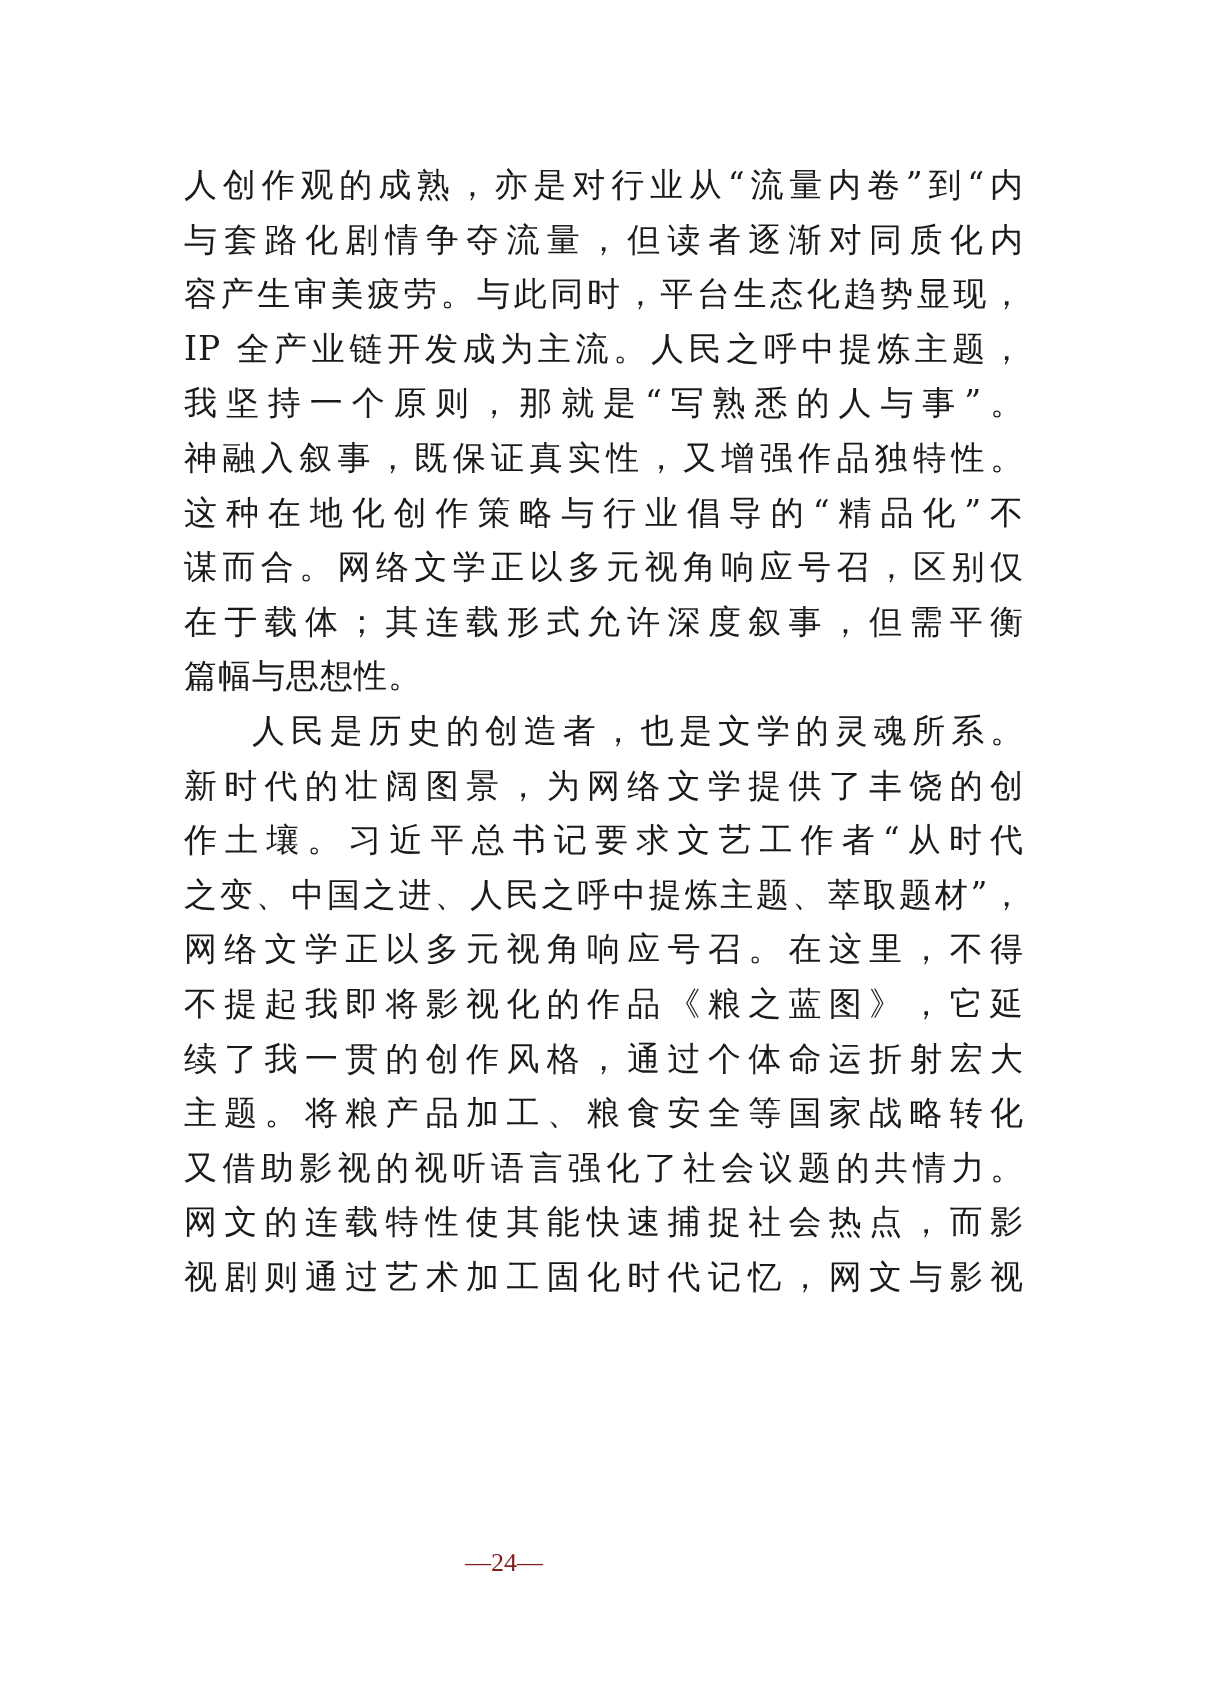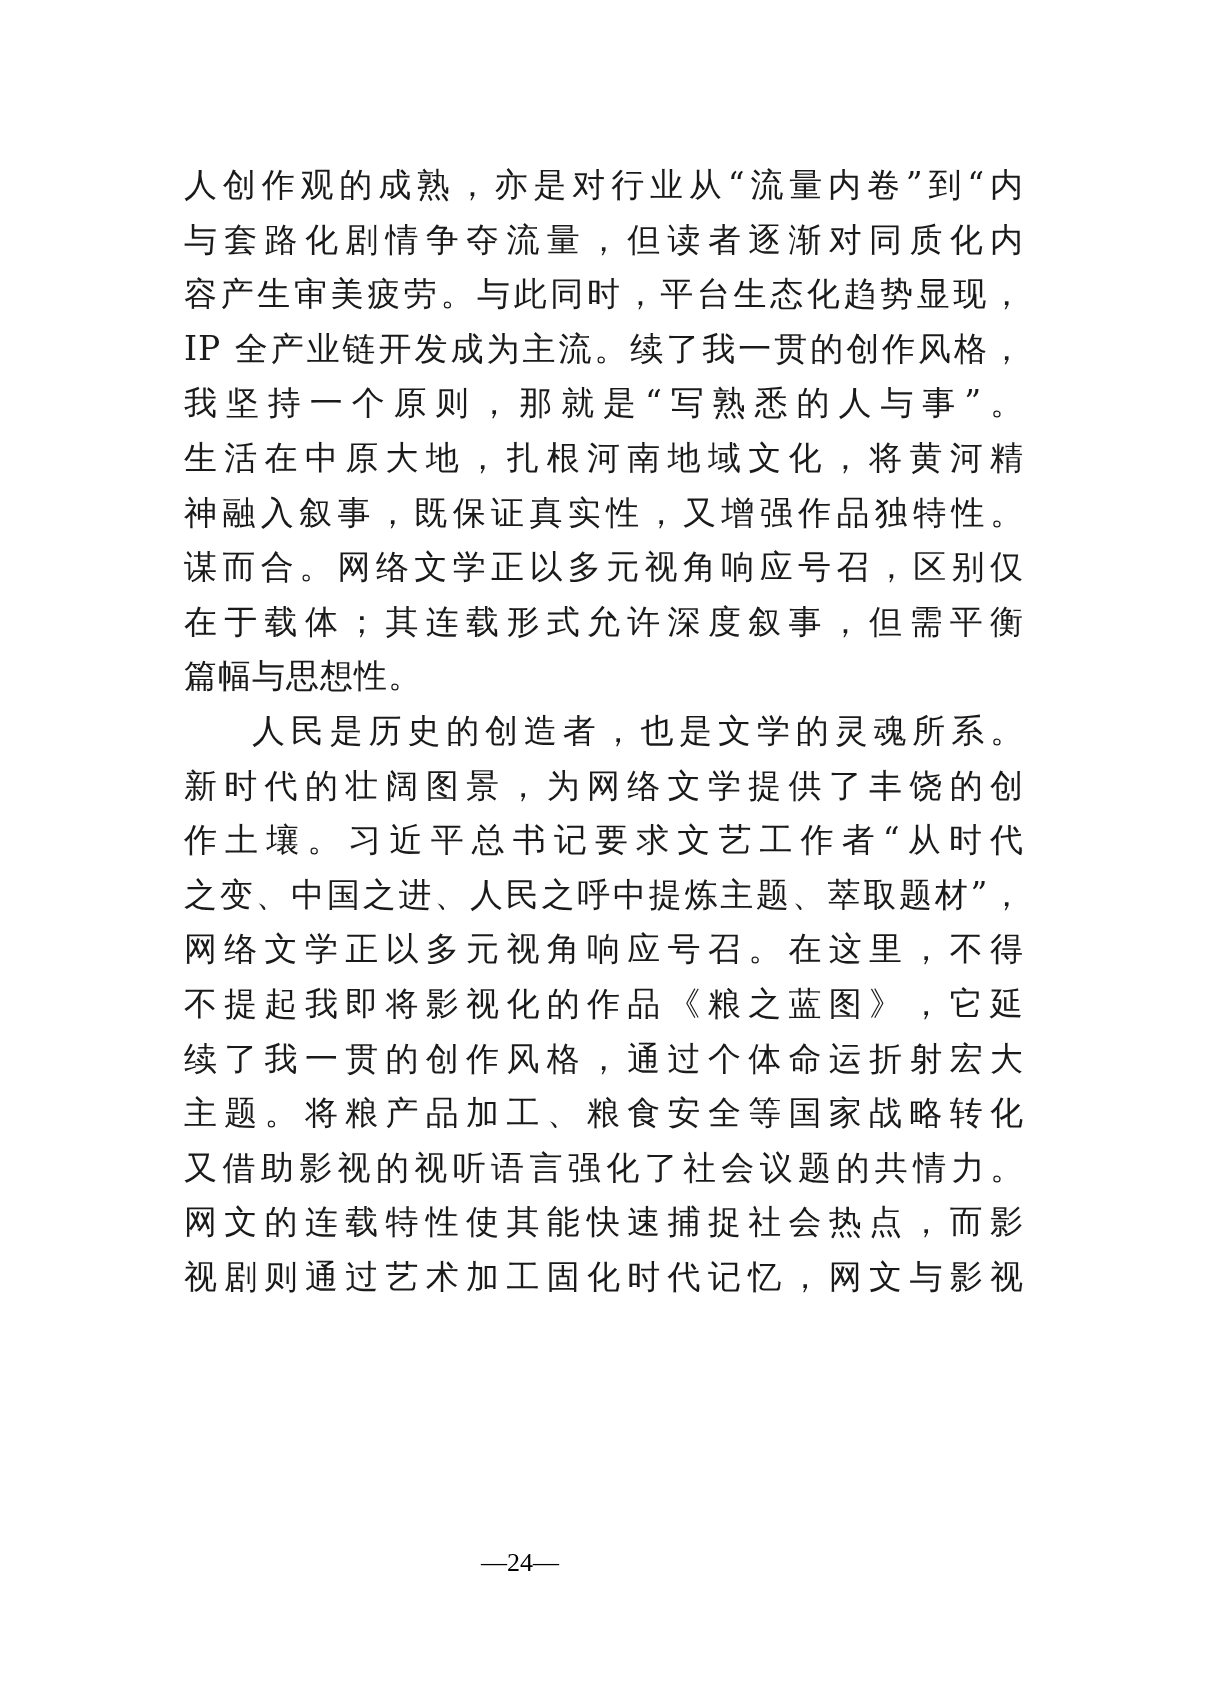--- a/index.html
+++ b/index.html
@@ -37,36 +37,35 @@
       padding-left: 68px;
     }
     .page-number {
       position: absolute;
       left: 0;
       width: 1008px;
       top: 1548px;
       text-align: center;
       font-size: 26px;
       font-family: "Liberation Serif", "DejaVu Serif", serif;
-      color: #000000;
-      margin-left: 16px;
+      color: #7f1d1d;
     }
   </style>
 </head>
 <body>
 
 <div class="page-body">
   <div>
     <div class="line">人创作观的成熟，亦是对行业从“流量内卷”到“内</div>
     <div class="line">与套路化剧情争夺流量，但读者逐渐对同质化内</div>
     <div class="line">容产生审美疲劳。与此同时，平台生态化趋势显现，</div>
-    <div class="line">IP 全产业链开发成为主流。续了我一贯的创作风格，</div>
+    <div class="line">IP 全产业链开发成为主流。人民之呼中提炼主题，</div>
     <div class="line">我坚持一个原则，那就是“写熟悉的人与事”。</div>
-    <div class="line">生活在中原大地，扎根河南地域文化，将黄河精</div>
     <div class="line">神融入叙事，既保证真实性，又增强作品独特性。</div>
+    <div class="line">这种在地化创作策略与行业倡导的“精品化”不</div>
     <div class="line">谋而合。网络文学正以多元视角响应号召，区别仅</div>
     <div class="line">在于载体；其连载形式允许深度叙事，但需平衡</div>
     <div class="line last">篇幅与思想性。</div>
   </div>
   <div>
     <div class="line indent">人民是历史的创造者，也是文学的灵魂所系。</div>
     <div class="line">新时代的壮阔图景，为网络文学提供了丰饶的创</div>
     <div class="line">作土壤。习近平总书记要求文艺工作者“从时代</div>
     <div class="line">之变、中国之进、人民之呼中提炼主题、萃取题材”，</div>
     <div class="line">网络文学正以多元视角响应号召。在这里，不得</div>

